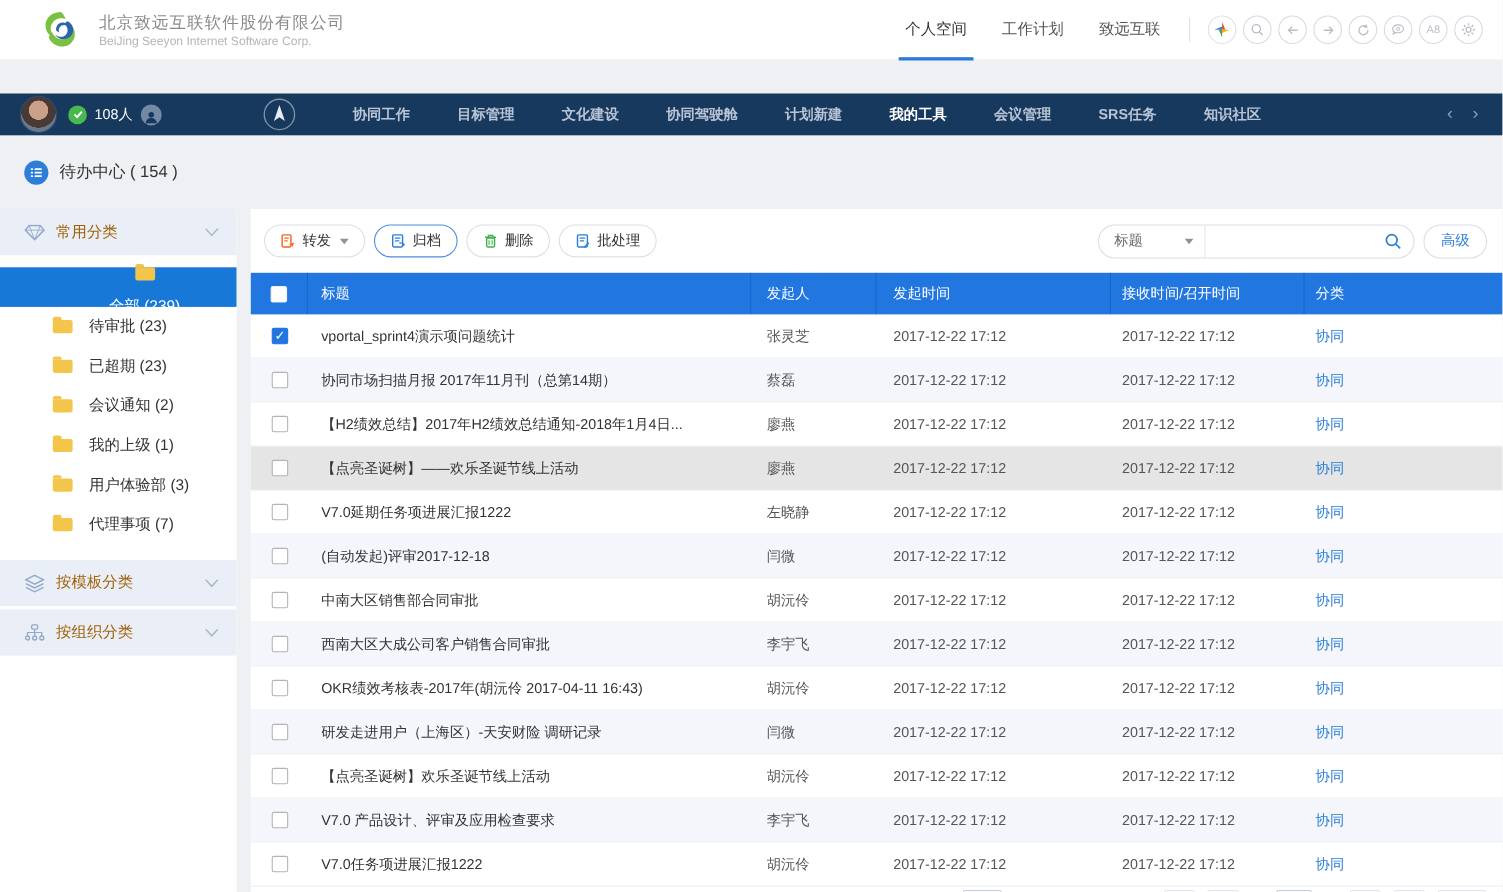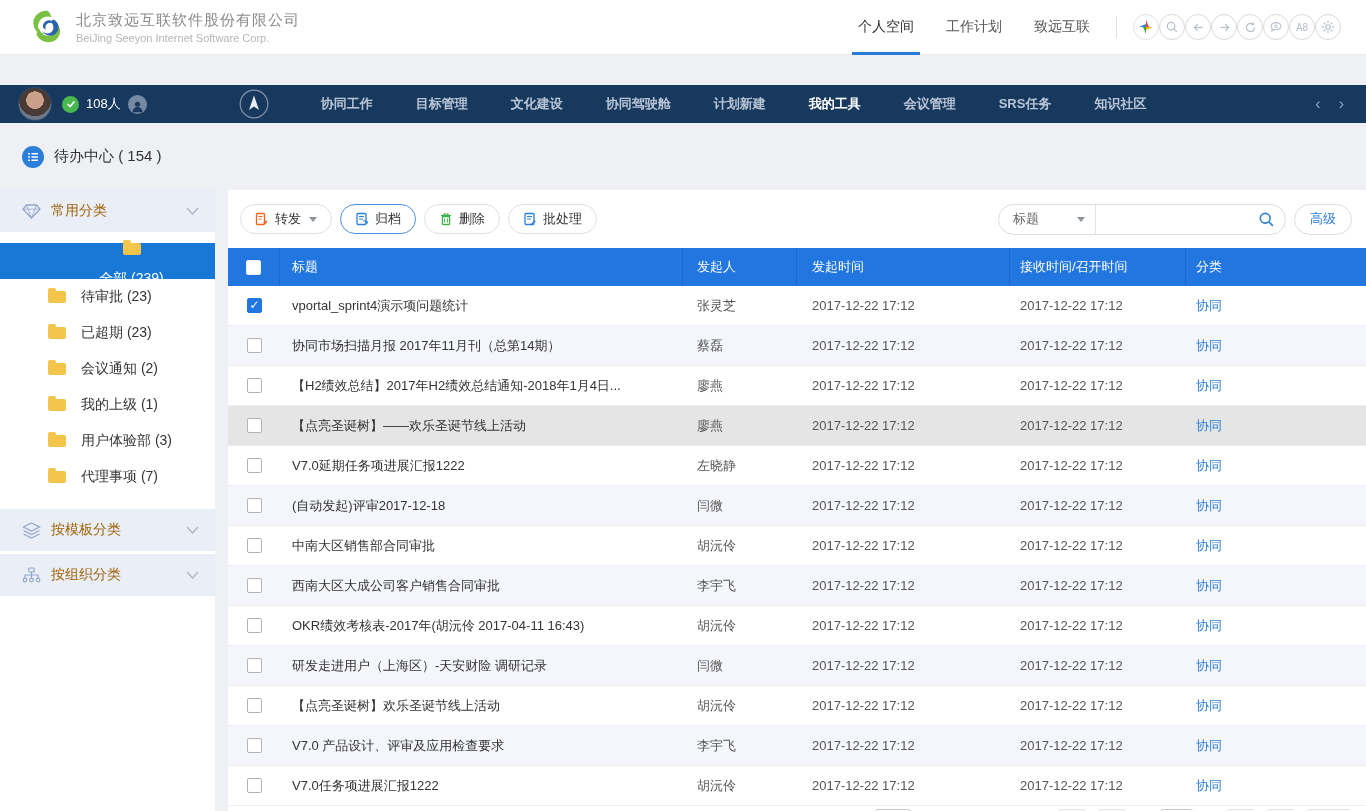--- a/index.html
+++ b/index.html
@@ -2,30 +2,30 @@
 <html><head>
 <meta charset="utf-8">
 <style>
   * { margin:0; padding:0; box-sizing:border-box; }
   html,body { width:1366px; height:811px; overflow:hidden; }
   body { font-family:"Liberation Sans","DejaVu Sans",sans-serif; background:#eef0f4; color:#333; }
   svg { display:block; }
 
   
   .topbar { height:55px; background:#fff; display:flex; align-items:stretch; justify-content:space-between; border-bottom:1px solid #ebebeb; position:relative; }
-  .brand { display:flex; align-items:center; padding-left:28px; gap:10px; }
+  .brand { display:flex; align-items:center; padding-left:36px; gap:16px; }
   .brand-text .cn { font-size:15px; color:#8a8a8a; letter-spacing:1px; }
   .brand-text .en { font-size:11px; color:#b5b5b5; margin-top:2px; }
-  .topbar-right { display:flex; align-items:center; padding-right:25px; }
+  .topbar-right { display:flex; align-items:center; padding-right:18px; }
   .tabs { display:flex; align-items:stretch; height:55px; }
   .tab { position:relative; display:flex; align-items:center; padding:0 16px; font-size:14px; color:#555; cursor:pointer; }
   .tab.active { color:#333; }
   .tab.active::before { content:""; position:absolute; left:10px; right:10px; bottom:0; height:3px; background:#2b7bd6; }
   .v-divider { width:1px; height:22px; background:#e0e0e0; margin:0 16px 0 10px; }
-  .circ-icons { display:flex; align-items:center; gap:0; }
+  .circ-icons { display:flex; align-items:center; gap:6px; }
   .circ { width:26px; height:26px; border:1px solid #d7dade; border-radius:50%; display:flex; align-items:center; justify-content:center; color:#b8bec8; font-size:10px; cursor:pointer; background:#fff; }
   .circ.colorful { border-color:#e2e2e2; }
 
   
   .mainnav { height:38px; background:#18395e; display:flex; align-items:center; color:#c7d1e0;margin-top:30px; }
   .avatar { width:34px; height:34px; border-radius:50%; margin-left:18px; background:radial-gradient(circle at 50% 38%, #caa08a 0 34%, #4a3a35 35% 62%, #6a7887 63%); border:1px solid #2c4d74; }
   .online { display:flex; align-items:center; gap:7px; margin-left:10px; font-size:13px; color:#fff; }
   .badge-check { width:17px; height:17px; border-radius:50%; background:#49b84e; display:flex; align-items:center; justify-content:center; }
   .person-badge { width:19px; height:19px; border-radius:50%; background:#8598b1; display:flex; align-items:flex-end; justify-content:center; overflow:hidden; opacity:.85; }
   .compass { width:30px; height:30px; margin-left:92px; cursor:pointer; }

